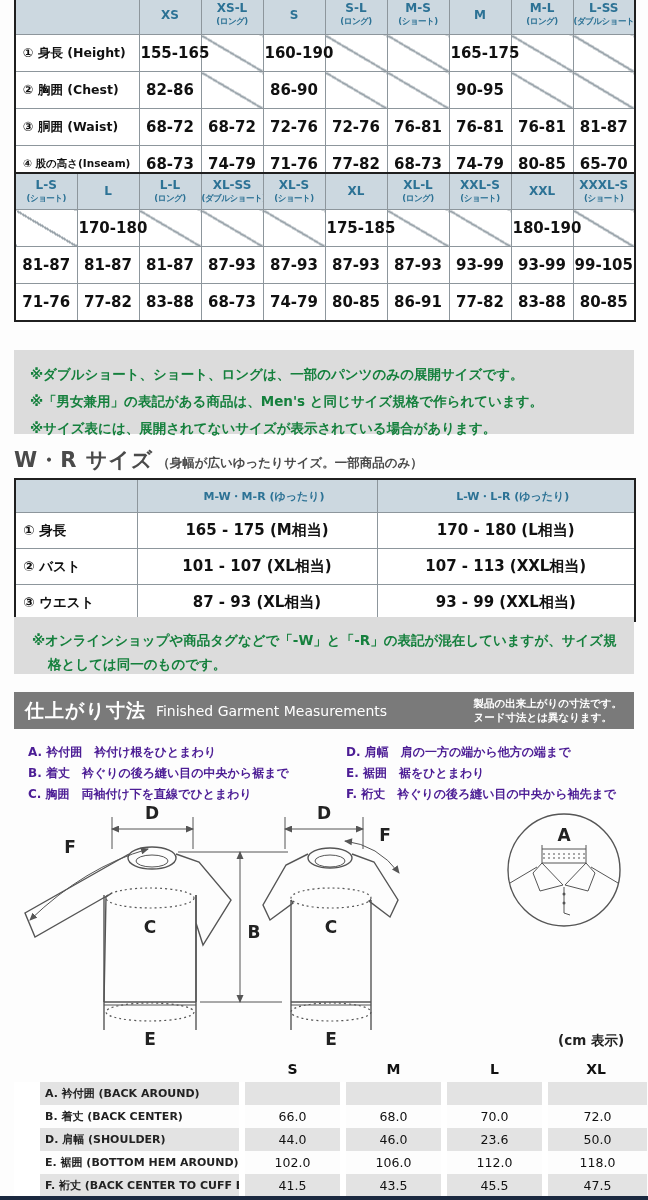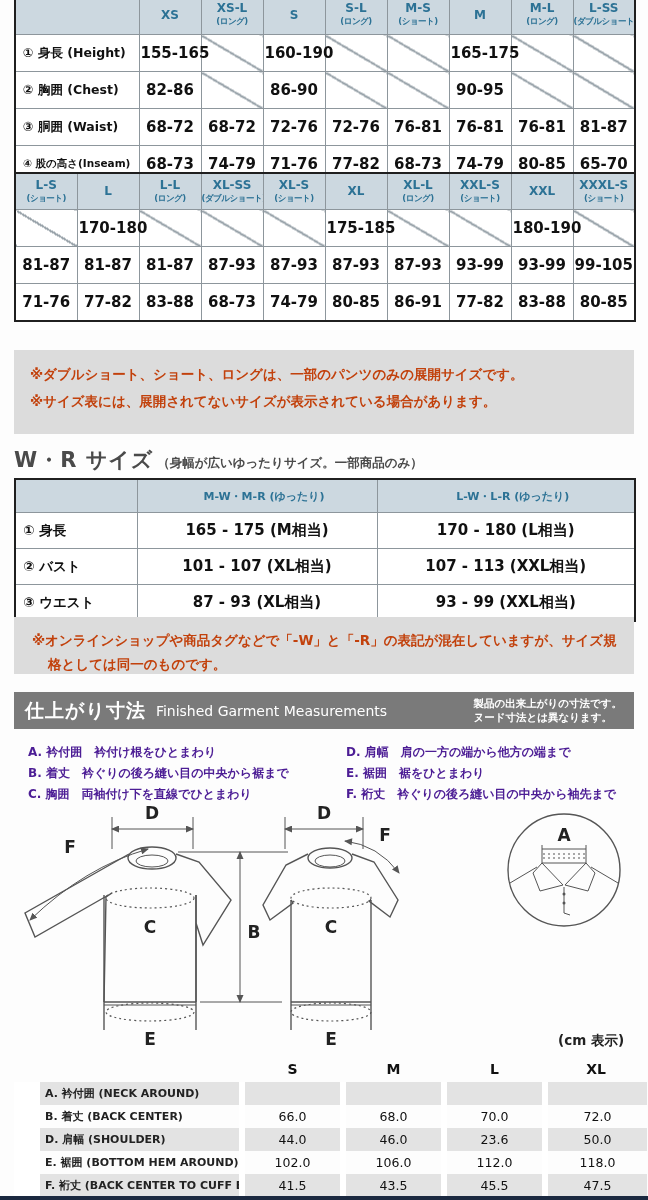--- a/index.html
+++ b/index.html
@@ -42,21 +42,21 @@
 
   
   .cursor-marker {
     position:absolute; left:250px; top:0; width:0; height:0;
     border-left:7px solid transparent; border-right:7px solid transparent; border-top:9px solid #000;
   }
 
   
   .notebox {
     position:absolute; left:14px; width:620px; background:#dcdcdc; box-sizing:border-box;
-    padding:11px 16px; font-size:13.5px; font-weight:600; color:#c2410c;
+    padding:11px 16px; font-size:13.5px; font-weight:600; color:#15803d;
   }
   #notebox1 { top:350px; height:84px; line-height:27px; }
   #notebox2 { top:617px; height:57px; line-height:24px; padding-left:34px; text-indent:-16px; }
   .noteline { white-space:nowrap; overflow:hidden; }
 
   
   .wr-title { position:absolute; left:14px; top:446px; color:#4a4a4a; }
   .wr-title .t { font-size:21px; font-weight:bold; letter-spacing:1px; }
   .wr-title .s { font-size:12.5px; font-weight:bold; margin-left:4px; }
   #wr-table { top:478px; }
@@ -275,20 +275,21 @@
           <td class="v">86-91</td>
           <td class="v">77-82</td>
           <td class="v">83-88</td>
           <td class="v">80-85</td>
     </tr>
   </tbody>
     </table>
 
   <div class="notebox" id="notebox1">
     <div class="noteline">※ダブルショート、ショート、ロングは、一部のパンツのみの展開サイズです。</div>
+    <div class="noteline">※「男女兼用」の表記がある商品は、Men's と同じサイズ規格で作られています。</div>
     <div class="noteline">※サイズ表には、展開されてないサイズが表示されている場合があります。</div>
   </div>
 
   <div class="wr-title">
     <span class="t">W・R サイズ</span><span class="s">（身幅が広いゆったりサイズ。一部商品のみ）</span>
   </div>
   <table class="sizetable" id="wr-table">
     <colgroup>
         <col style="width:122px">
         <col style="width:240px">
@@ -433,21 +434,21 @@
       <tr>
         <th></th>
         <th>S</th>
         <th>M</th>
         <th>L</th>
         <th>XL</th>
       </tr>
     </thead>
     <tbody>
       <tr>
-        <td class="fl">A. 衿付囲 (NECK AROUND)</td>
+        <td class="fl">A. 衿付囲 (BACK AROUND)</td>
         <td class="fv"></td>
           <td class="fv"></td>
           <td class="fv"></td>
           <td class="fv"></td>
       </tr>
       <tr>
         <td class="fl">B. 着丈 (BACK CENTER)</td>
         <td class="fv">66.0</td>
           <td class="fv">68.0</td>
           <td class="fv">70.0</td>

